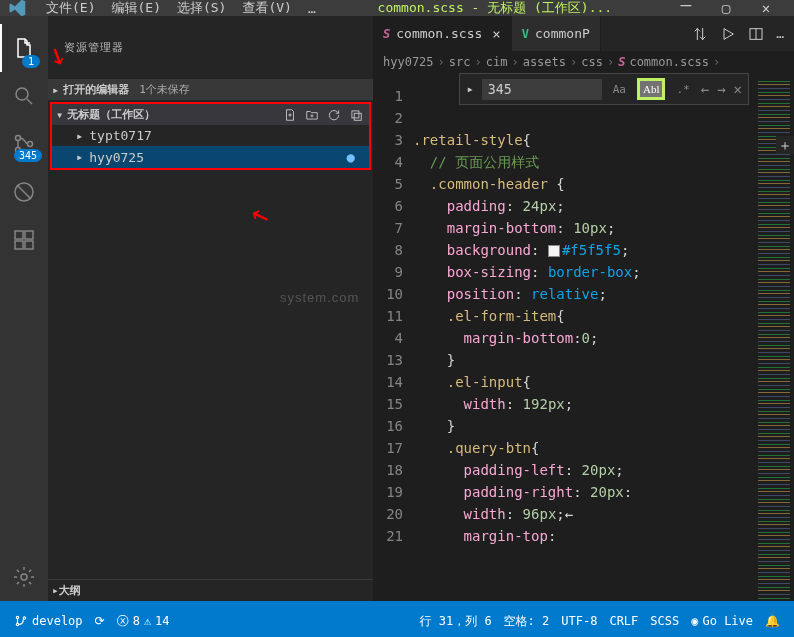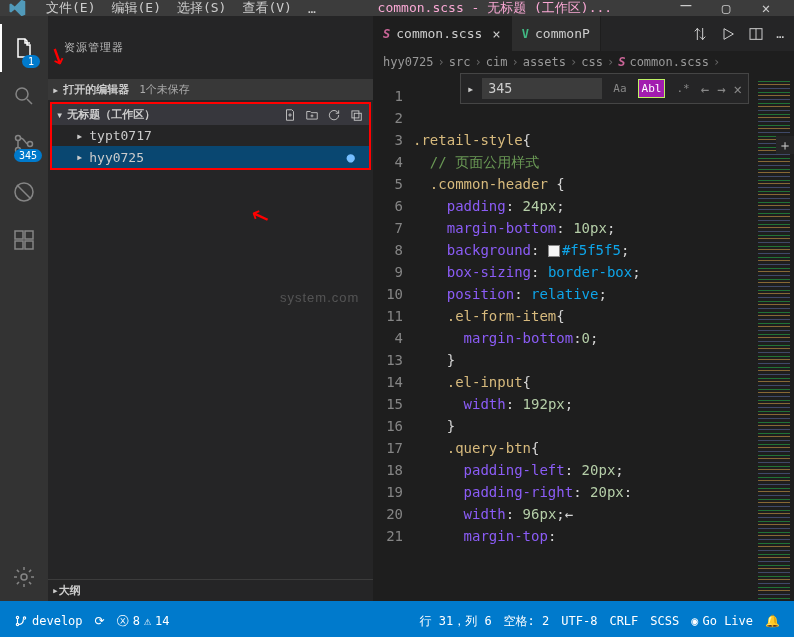--- a/index.html
+++ b/index.html
@@ -1,20 +1,20 @@
 <!DOCTYPE html>
 <html><head>
 <meta charset="utf-8">
 <style>
   * { margin: 0; padding: 0; box-sizing: border-box; }
   body { font-family: "Segoe UI", Consolas, monospace; background: #1e1e1e; color: #cccccc; width: 794px; height: 637px; overflow: hidden; position: relative; font-size: 13px; }
   .titlebar { height: 16px; background: #3c3c3c; display: flex; align-items: center; padding: 0 8px; }
   .titlebar .vsicon { color: #519aba; font-size: 16px; margin-right: 12px; }
   .menu-item { padding: 0 8px; cursor: pointer; }
-  .title-center { flex: 1; text-align: center; color: #f9a8d4; }
+  .title-center { flex: 1; text-align: center; color: #bef264; }
   .win-btn { width: 40px; text-align: center; color: #cccccc; font-size: 14px; }
   .win-btn.min { font-size: 18px; position: relative; top: -4px; }
   .main { display: flex; height: calc(100% - 52px); }
   .activity-bar { width: 48px; background: #333333; display: flex; flex-direction: column; align-items: center; padding-top: 8px; position: relative; }
   .activity-bar .icon { width: 48px; height: 48px; display: flex; align-items: center; justify-content: center; color: #858585; position: relative; }
   .activity-bar .icon.active { color: #ffffff; }
   .activity-bar .icon.active::before { content: ""; position: absolute; left: 0; top: 0; bottom: 0; width: 2px; background: #fff; }
   .badge { position: absolute; bottom: 6px; right: 6px; background: #007acc; color: #fff; border-radius: 8px; font-size: 10px; padding: 1px 5px; min-width: 18px; text-align: center; }
   .badge.badge-1 { bottom: 4px; right: 8px; }
   .spacer { flex: 1; }
@@ -43,29 +43,29 @@
   .tab .close { font-size: 14px; color: #ccc; margin-left: 4px; }
   .tab-tools { margin-left: auto; display: flex; align-items: center; gap: 12px; padding: 0 10px; color: #ccc; }
   .breadcrumb { height: 22px; display: flex; align-items: center; padding: 0 10px; color: #999; font-size: 12px; gap: 4px; background: #1e1e1e; white-space: nowrap; }
   .crumb { display: flex; align-items: center; gap: 4px; }
   .crumb-sep { color: #666; }
   .bc-ico { color: #cc6699; font-style: italic; font-weight: bold; }
   .findbar { position: absolute; top: 57px; right: 45px; background: #252526; border: 1px solid #454545; display: flex; align-items: center; padding: 4px 6px; gap: 8px; z-index: 5; }
   .findbar .chev { color: #ccc; font-size: 12px; }
   .findbar input { background: #3c3c3c; border: none; color: #ccc; padding: 3px 6px; width: 120px; outline: none; font-family: inherit; }
   .findbar .opt { color: #888; font-size: 11px; padding: 2px 3px; }
-  .findbar .opt.active { border: 1px solid #bef264; background: #a21caf; color: #fff; }
+  .findbar .opt.active { border: 3px solid #bef264; background: #737373; color: #fff; font-family: Liberation Serif, serif; }
   .findbar .nav { color: #888; font-size: 14px; }
   .code-area { flex: 1; display: flex; overflow: hidden; font-family: Consolas, monospace; font-size: 14px; margin-top: 8px; }
   .gutter { width: 40px; text-align: right; color: #858585; padding: 4px 10px 0 0; line-height: 22px; }
   .code { flex: 1; padding-top: 4px; line-height: 22px; white-space: pre; color: #d4d4d4; overflow: hidden; }
   .minimap { width: 40px; background: #1e1e1e; position: relative; }
   .minimap-lines { position: absolute; top: 0; left: 4px; right: 4px; bottom: 0; background: repeating-linear-gradient(to bottom, #2a4 0px, #2a4 1px, transparent 1px, transparent 3px, #c94 3px, #c94 4px, transparent 4px, transparent 7px, #569 7px, #569 8px, transparent 8px, transparent 11px); opacity: 0.6; }
   .sel { color: #d7ba7d; }
-  .prop { color: #8b5cf6; }
+  .prop { color: #f9a8d4; }
   .val { color: #0ea5e9; }
   .num { color: #b5cea8; }
   .pun { color: #d4d4d4; }
   .cmt { color: #6a9955; }
   .op { color: #d4d4d4; }
   .hexbox { display: inline-block; width: 12px; height: 12px; background: #f5f5f5; border: 1px solid #888; vertical-align: middle; margin-right: 2px; }
   .plus-btn { position: absolute; right: 0; top: 120px; background: #252526; color: #ccc; width: 18px; height: 18px; text-align: center; font-size: 14px; line-height: 18px; z-index: 2; }
   .watermark { position: absolute; left: 280px; top: 290px; pointer-events: none; z-index: 10; opacity: 0.4; }
   .watermark .big { font-family: Arial; font-size: 36px; font-weight: bold; font-style: italic; color: #999; }
   .watermark .big .x { color: #d08; }

